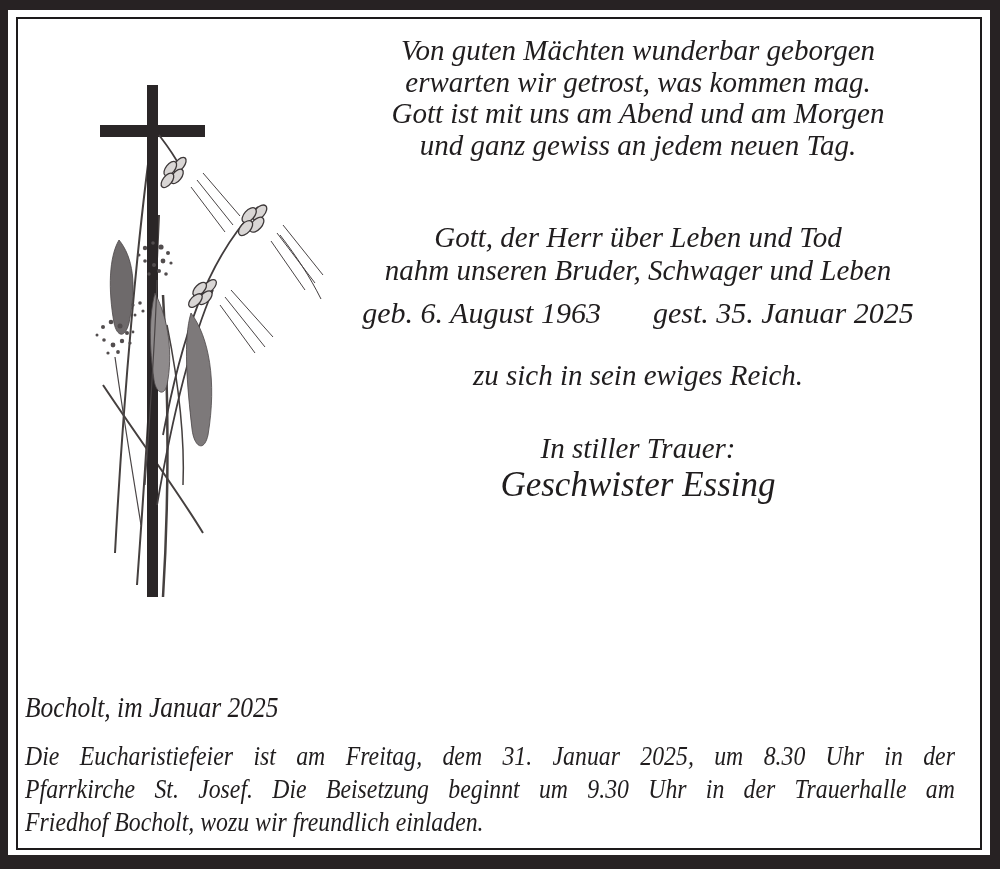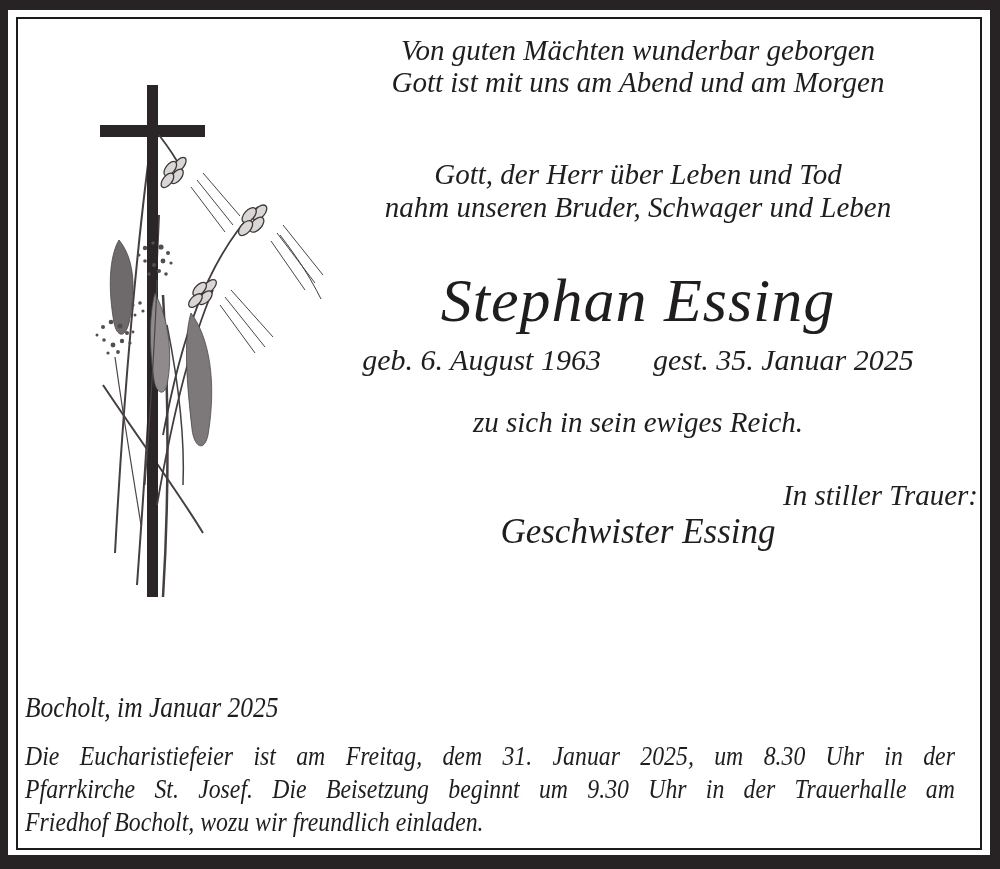--- a/index.html
+++ b/index.html
@@ -9,21 +9,21 @@
   .frame-inner{box-sizing:border-box;position:relative;width:100%;height:100%;background:#ffffff;
                border:2px solid #1d1a1b;overflow:hidden;font-style:italic;color:#201d1e;}
   .illustration{position:absolute;left:57px;top:66px;}
   .main-col{position:absolute;left:280px;top:0;width:680px;text-align:center;}
   .poem{margin-top:16px;font-size:29px;line-height:31.5px;}
   .intro{margin-top:60px;font-size:29px;line-height:33px;}
   .name{margin:42px 0 0 0;font-size:62px;line-height:68px;font-weight:normal;letter-spacing:1px;}
   .dates{margin-top:8px;font-size:30px;line-height:36px;display:flex;justify-content:center;gap:52px;}
   .committal{margin-top:28px;font-size:29px;line-height:33px;}
   .mourning{margin-top:40px;}
-  .mourning-label{font-size:29px;line-height:33px;text-align:right;}
+  .mourning-label{font-size:29px;line-height:33px;}
   .family{margin-top:0;font-size:35px;line-height:40px;}
   .bottom{position:absolute;left:7px;top:670px;width:930px;}
   .condensed{width:1094px;transform:scaleX(0.85);transform-origin:0 0;}
   .dateline{font-size:30px;line-height:36px;}
   .funeral{margin-top:14px;font-size:28px;line-height:33px;}
   .jline{text-align:justify;text-align-last:justify;}
   .jline.last{text-align-last:left;}
 </style>
 </head>
 <body>
@@ -126,29 +126,30 @@
           <circle cx="58" cy="220" r="1.6"></circle>
             <circle cx="65" cy="218" r="1.8"></circle>
             <circle cx="68" cy="226" r="1.6"></circle>
           <circle cx="60" cy="230" r="1.5"></circle>
         </g>
       </svg>
 
       <div class="main-col">
         <div class="poem">
           <div>Von guten Mächten wunderbar geborgen</div>
+          <div>erwarten wir getrost, was kommen mag.</div>
           <div>Gott ist mit uns am Abend und am Morgen</div>
+          <div>und ganz gewiss an jedem neuen Tag.</div>
         </div>
 
         <div class="intro">
           <div>Gott, der Herr über Leben und Tod</div>
           <div>nahm unseren Bruder, Schwager und Leben</div>
         </div>
 
-        <h1 class="name">Stephan Essing</h1>
 
         <div class="dates">
           <span>geb. 6. August 1963</span>
           <span>gest. 35. Januar 2025</span>
         </div>
 
         <div class="committal">zu sich in sein ewiges Reich.</div>
 
         <div class="mourning">
           <div class="mourning-label">In stiller Trauer:</div>

